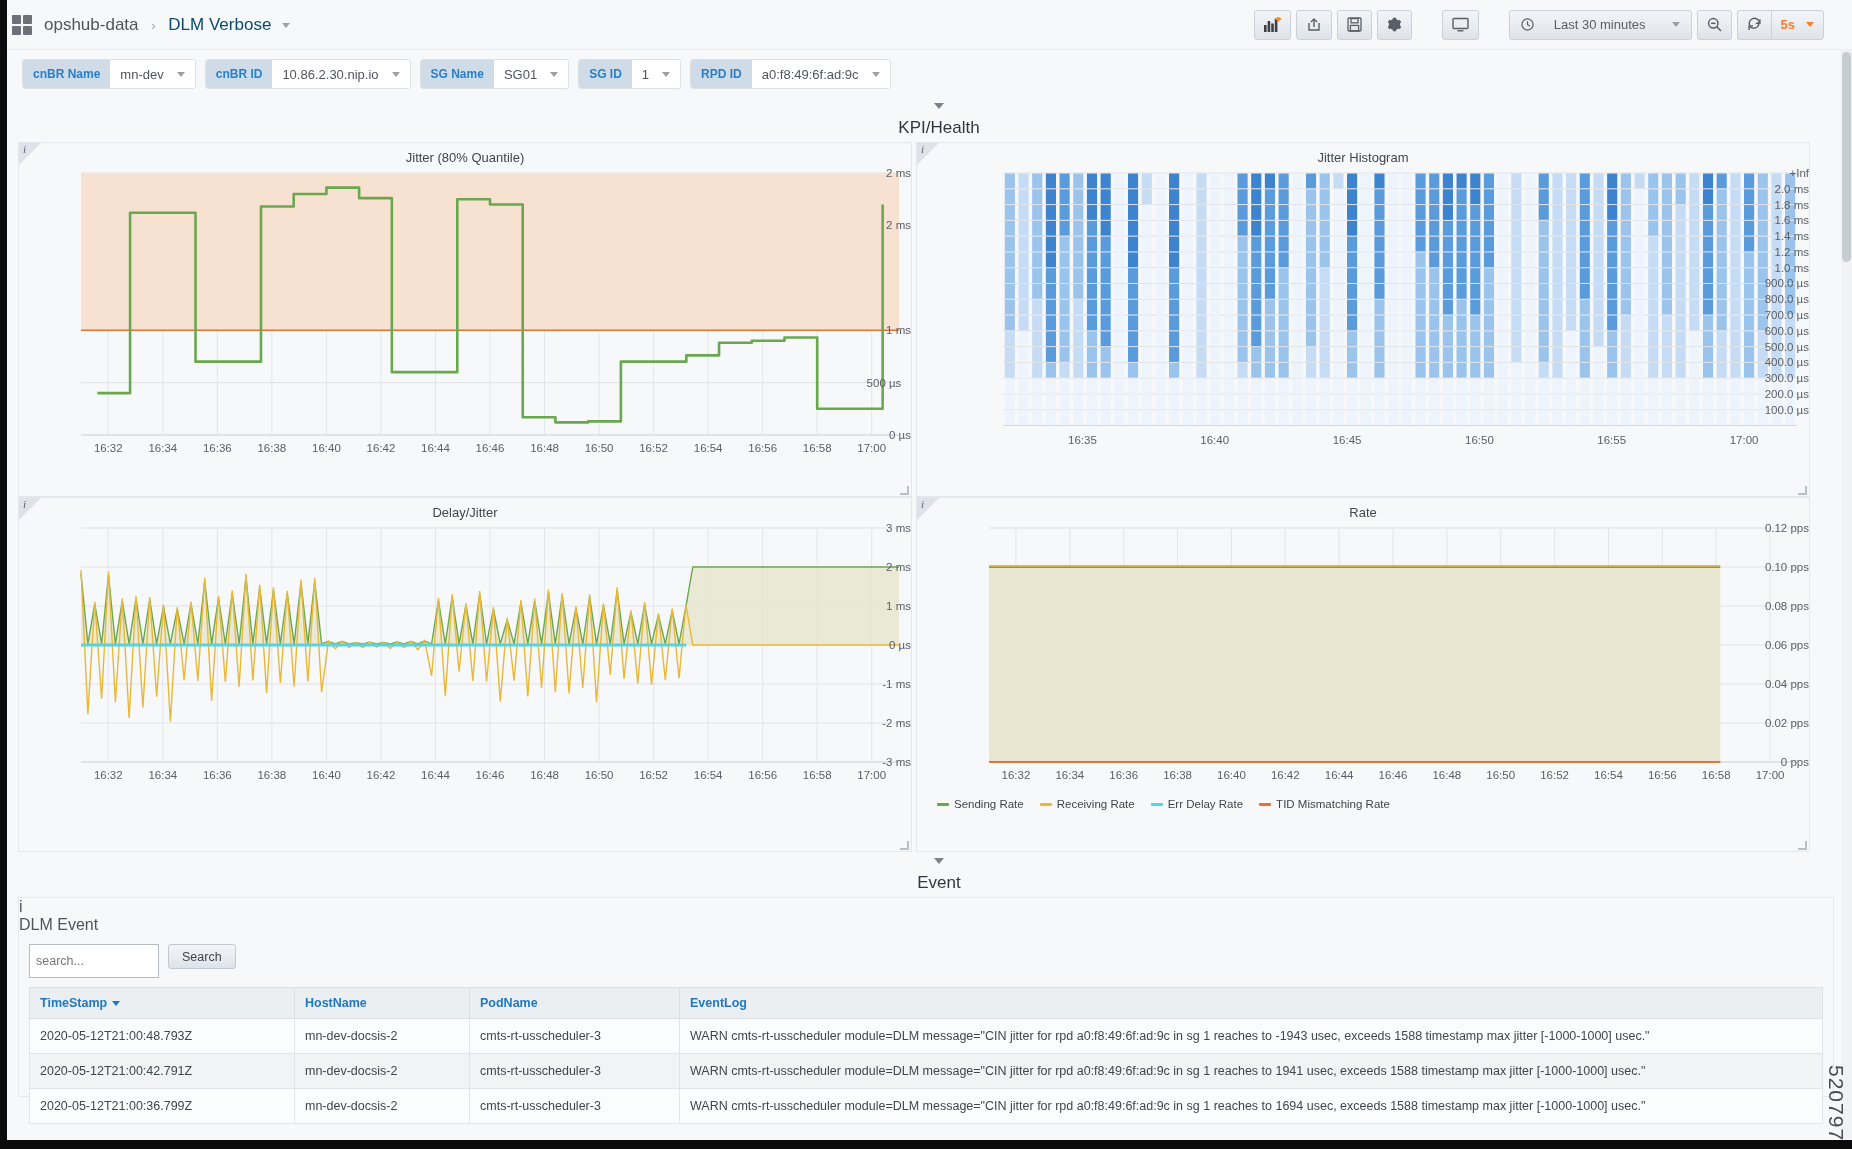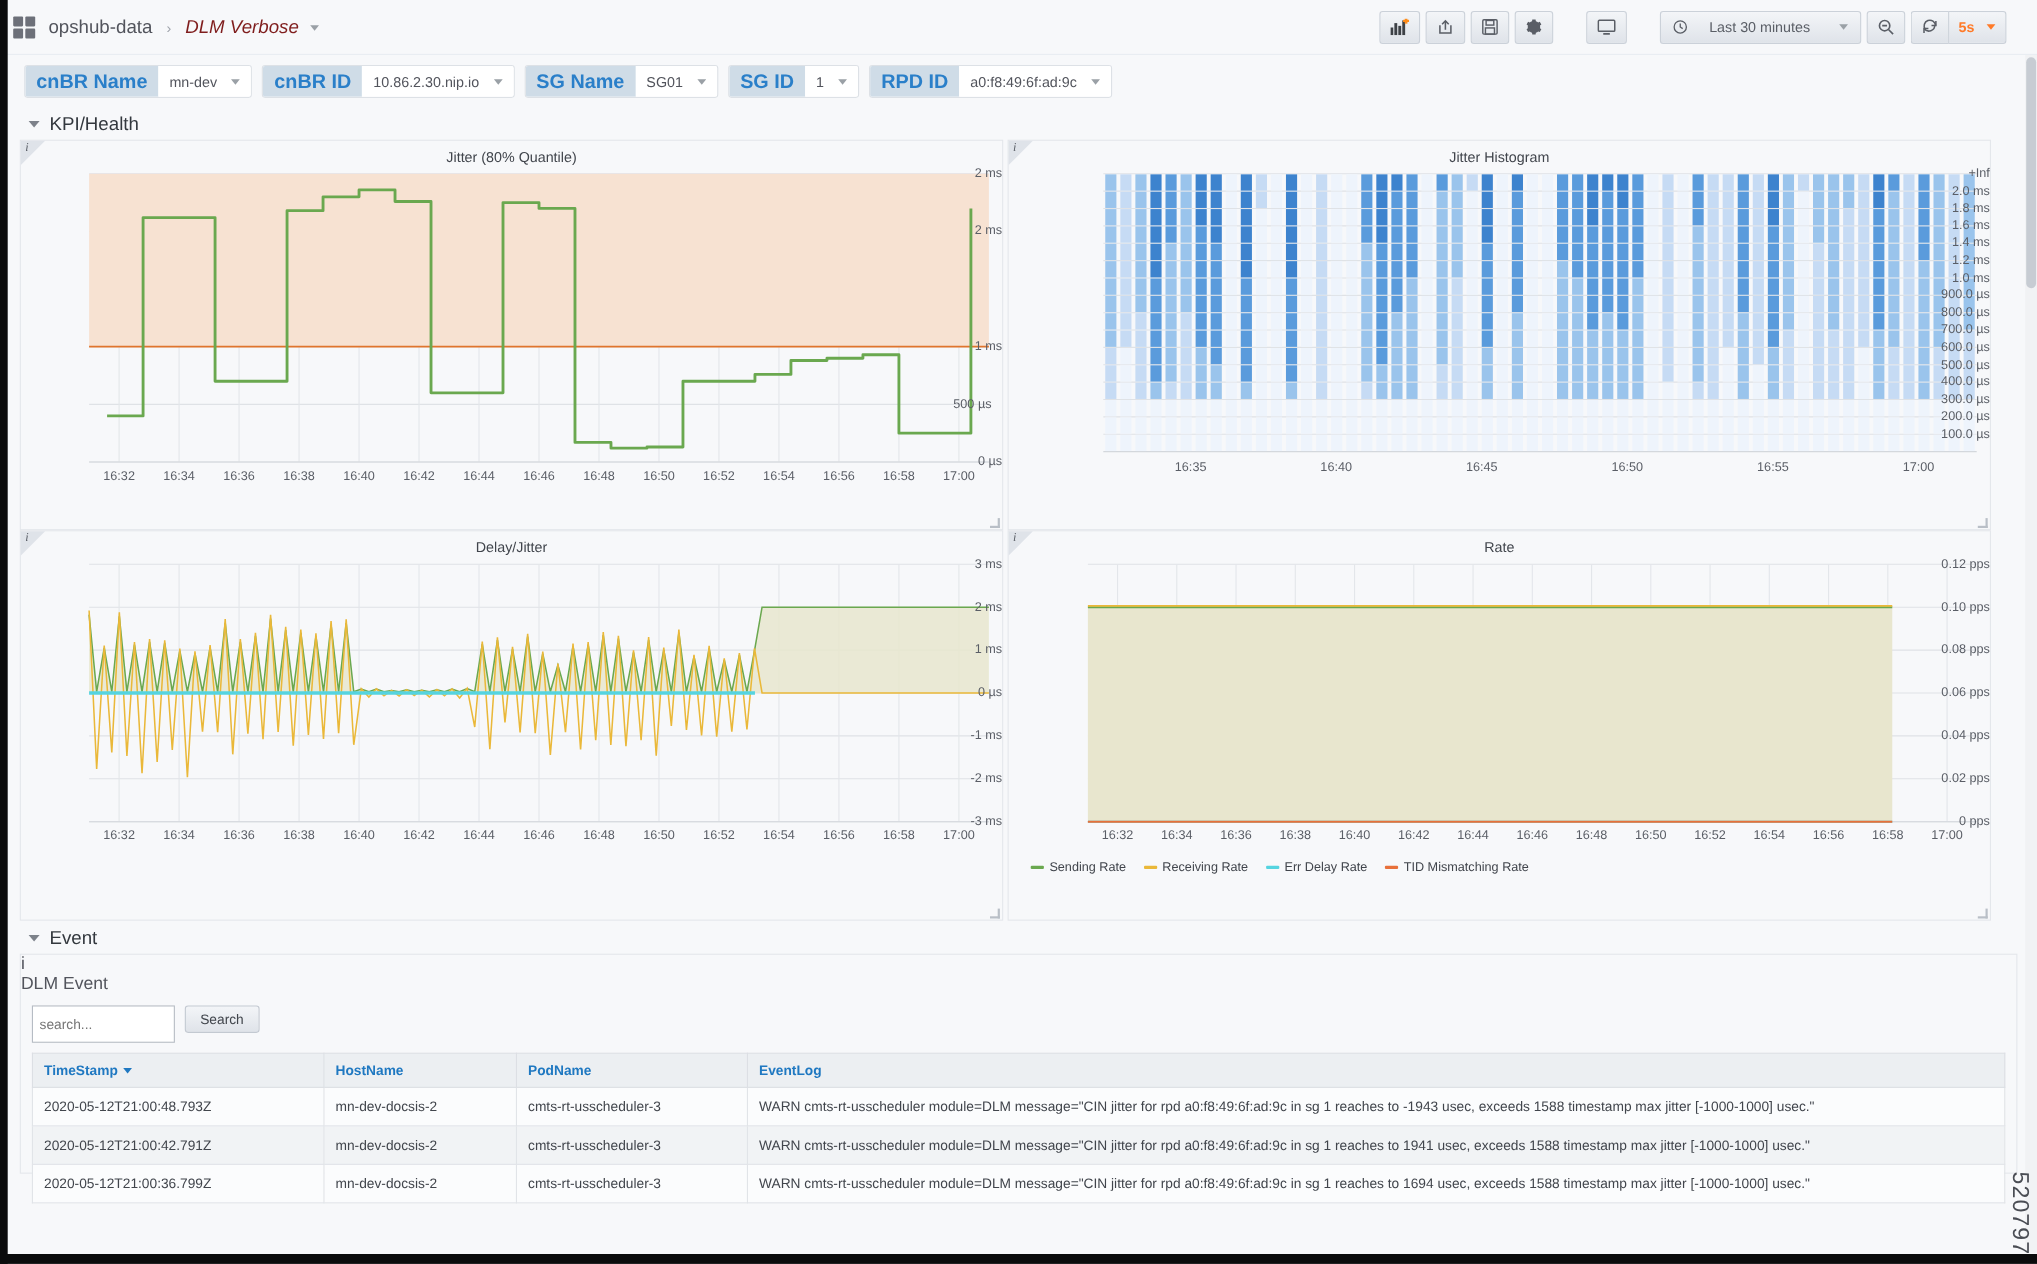--- a/index.html
+++ b/index.html
@@ -16,44 +16,44 @@
 
   
   .topnav {
     height:50px; background:#f7f8fa; border-bottom:1px solid #e9edf2;
     display:flex; align-items:center; padding:0 12px; position:relative;
   }
   .brand-squares { width:20px; height:20px; display:grid; grid-template-columns:9px 9px; grid-template-rows:9px 9px; gap:2px; margin-right:12px; }
   .brand-squares i { background:#6d7079; display:block; border-radius:1px;}
   .crumb { font-size:17px; color:#52545c; }
   .crumb-sep { color:#9fa3ab; margin:0 8px; font-size:13px; }
-  .crumb-cur { color:#7f1d1d;font-style:italic; }
+  .crumb-cur { color:#0c4a6e; }
   .caret { display:inline-block; width:0;height:0; border-left:4px solid transparent;border-right:4px solid transparent;border-top:5px solid #9aa0a6; margin-left:6px; vertical-align:middle;}
   .nav-right { margin-left:auto; display:flex; align-items:center; gap:5px; padding-right:16px;}
   .tbtn {
     height:30px; min-width:34px; padding:0 9px; background:linear-gradient(#f3f5f8,#dfe3e9);
     border:1px solid #cbd1d9; border-radius:3px; display:flex; align-items:center; justify-content:center;
     color:#5a5e66; font-size:13px; cursor:pointer;
   }
   .tbtn.sep { margin-left:25px;gap:20px; }
   .tbtn svg { display:block; }
   .timepick { gap:7px; padding:0 11px; }
   .refresh-grp { display:flex; }
   .refresh-grp .tbtn { border-radius:3px 0 0 3px; border-right:none;}
   .refresh-val { height:30px; padding:0 9px; background:linear-gradient(#f3f5f8,#dfe3e9); border:1px solid #cbd1d9; border-radius:0 3px 3px 0;
     display:flex; align-items:center; gap:5px; color:#ff7a28; font-size:13px; font-weight:bold; cursor:pointer;}
 
   
   .varbar { display:flex; align-items:center; gap:9px; padding:9px 22px 8px 22px; }
   .varwrap { display:flex; border:1px solid #dde1e6; border-radius:3px; overflow:hidden; background:#fff; height:30px; }
-  .varlabel { background:#cfdce7; color:#2a7fc9; font-size:18px; font-weight:bold; display:flex; align-items:center; padding:0 10px; }
+  .varlabel { background:#cfdce7; color:#2a7fc9; font-size:12px; font-weight:bold; display:flex; align-items:center; padding:0 10px; }
   .varvalue { background:#fff; color:#52545c; font-size:13px; display:flex; align-items:center; padding:0 10px; gap:7px; cursor:pointer; }
 
   
-  .rowhdr { display:flex; align-items:center; gap:9px; padding:6px 0 4px 26px; }
+  .rowhdr { display:flex; align-items:center; gap:9px; padding:6px 0 4px 26px;flex-direction:column; }
   .rowhdr .chev { width:0;height:0;border-left:5px solid transparent;border-right:5px solid transparent;border-top:6px solid #7d828a; }
   .rowhdr .rtitle { font-size:17px; color:#33383e; }
 
   
   .panelrow { display:flex; gap:4px; padding:0 18px; }
   .panel { position:relative; background:#f7f8fa; border:1px solid #e4e7eb; }
   .panel .infocorner {
     position:absolute; left:0; top:0; width:0;height:0;
     border-top:22px solid #dfe3e9; border-right:22px solid transparent; z-index:3;
   }

